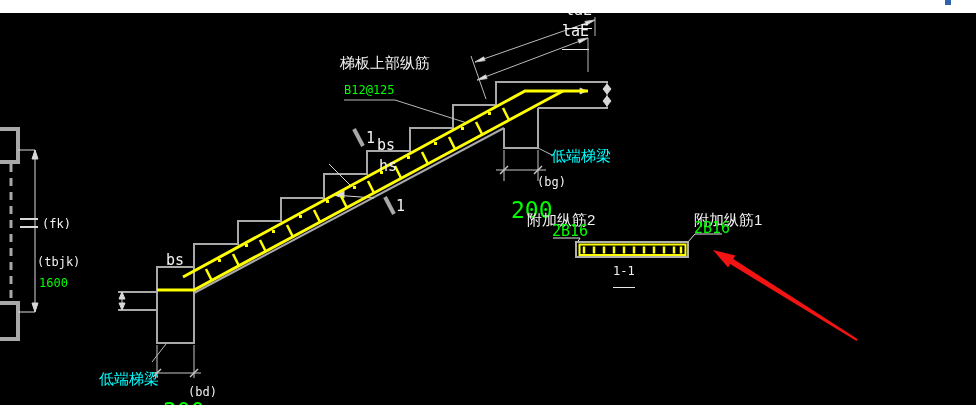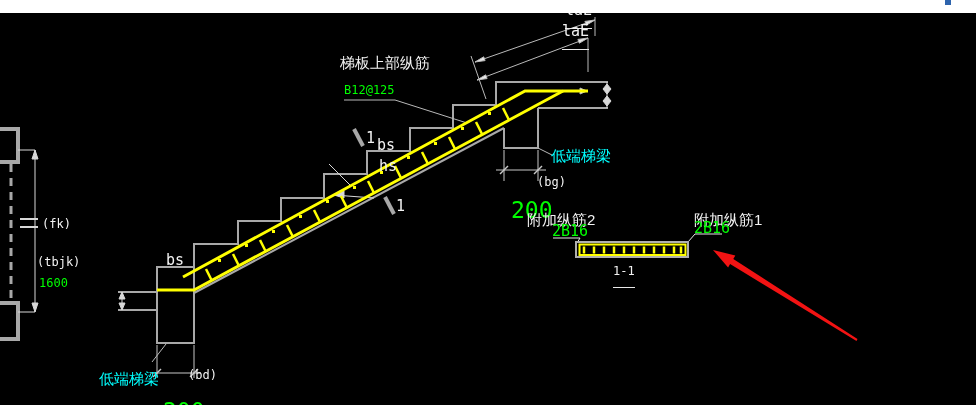--- a/index.html
+++ b/index.html
@@ -182,21 +182,21 @@
   <div class="txt c cjk s15" style="left:551px;top:148px;">低端梯梁</div>
   <div class="txt g mono s17" style="left:511px;top:174px;">200</div>
   <div class="txt w mono s16" style="left:537px;top:176px;">(bg)</div>
 
   <div class="txt w mono s16" style="left:42px;top:218px;">(fk)</div>
   <div class="txt w mono s16" style="left:37px;top:256px;">(tbjk)</div>
   <div class="txt g mono s16" style="left:39px;top:277px;">1600</div>
 
   <div class="txt c cjk s15" style="left:99px;top:371px;">低端梯梁</div>
   <div class="txt g mono s17" style="left:163px;top:375px;">200</div>
-  <div class="txt w mono s16" style="left:188px;top:369px;">(bd)</div>
+  <div class="txt w mono s16" style="left:188px;top:386px;">(bd)</div>
 
   <div class="txt w cjk s15" style="left:527px;top:212px;">附加纵筋2</div>
   <div class="txt g mono s15" style="left:552px;top:224px;">2B16</div>
   <div class="txt w cjk s15" style="left:694px;top:212px;">附加纵筋1</div>
   <div class="txt g mono s15" style="left:694px;top:221px;">2B16</div>
   <div class="txt w mono s16 u" style="left:613px;top:265px;">1-1</div>
 
 
   <div id="titlebar">
     <div class="accent"></div>

